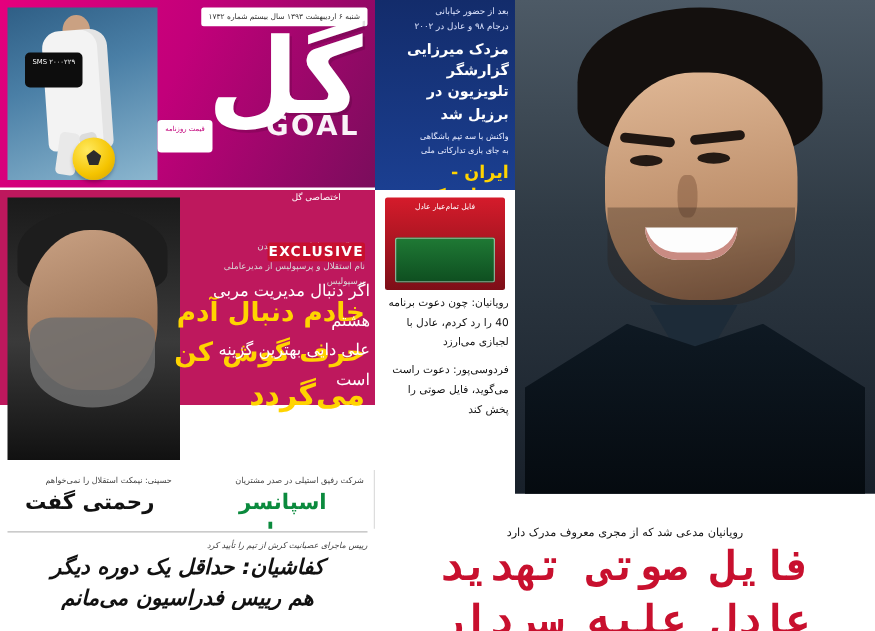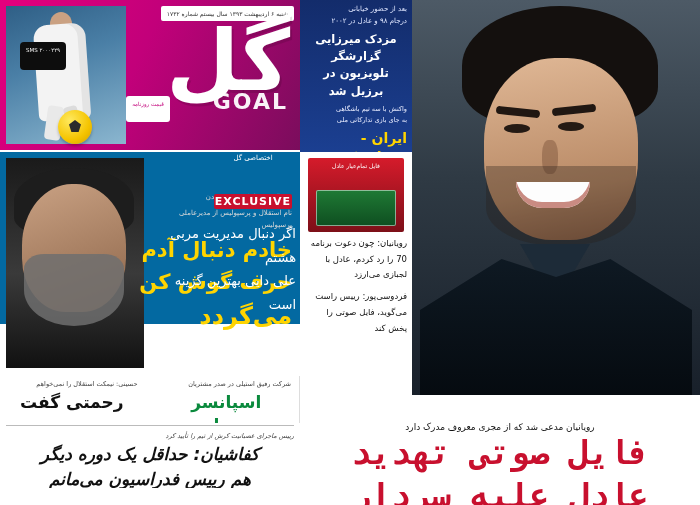--- a/index.html
+++ b/index.html
@@ -74,21 +74,21 @@
     background:#2c2c2c;clip-path:polygon(50% 0,100% 38%,80% 100%,20% 100%,0 38%);
   }
   .price-tag{
     position:absolute;left:126px;top:96px;width:44px;height:26px;
     background:#ffffff;border-radius:3px;color:#c2007a;font-size:5.5px;
     text-align:center;padding-top:4px;box-sizing:border-box;line-height:1.7;
   }
 
   
   .block2{
-    position:absolute;left:0;top:152px;width:300px;height:172px;background:#0369a1;
+    position:absolute;left:0;top:152px;width:300px;height:172px;background:#be185d;
   }
   .b2-photo{
     position:absolute;right:156px;top:6px;width:138px;height:210px;
     background:linear-gradient(180deg,#1a1a1a,#3a3a3a 55%,#111);
     overflow:hidden;
   }
   .face{
     position:absolute;left:16px;top:26px;width:104px;height:128px;border-radius:48% 48% 42% 42%;
     background:linear-gradient(160deg,#c9a183,#8c6448);
   }
@@ -138,21 +138,21 @@
   .s-col-a{width:150px;}
   .s-col-b{width:148px;border-right:1px solid #ddd;padding-right:2px;}
 
   
   .rtop{
     position:absolute;left:300px;top:0;width:112px;height:152px;
     background:linear-gradient(180deg,#132c6b,#1b3f91);color:#fff;padding:4px 5px;
     box-sizing:border-box;text-align:right;
   }
   .rtop-kick{font-size:7px;line-height:1.7;color:#dfe6ff;}
-  .rtop-head{font-size:11.5px;font-weight:bold;line-height:1.5;margin-top:3px;text-align:center;}
+  .rtop-head{font-size:11.5px;font-weight:bold;line-height:1.5;margin-top:3px;}
   .rtop-note{font-size:6.5px;line-height:1.7;margin-top:4px;color:#e8ecff;}
   .rtop-yellow{font-size:14px;font-weight:bold;color:#ffd400;line-height:1.35;margin-top:3px;}
 
   
   .portrait{
     position:absolute;left:412px;top:0;width:288px;height:395px;
     background:linear-gradient(180deg,#4d5a66 0%,#2f3a44 45%,#18202a 100%);
     overflow:hidden;
   }
   .p-hair{
@@ -317,22 +317,22 @@
     <div class="p-smile"></div>
     <div class="p-collar"></div>
     <div class="p-jacket"></div>
   </div>
 
   <div class="rmid">
     <div class="thumb">
       <div class="thumb-title">فایل تمام‌عیار عادل</div>
       <div class="thumb-pitch"></div>
     </div>
-    <div class="rmid-p">رویانیان: چون دعوت برنامه 70 را رد کردم، عادل با لجبازی می‌ارزد</div>
-    <div class="rmid-p" style="margin-top:6px;">فردوسی‌پور: رییس راست می‌گوید، فایل صوتی را پخش کند</div>
+    <div class="rmid-p">رویانیان: چون دعوت برنامه 40 را رد کردم، عادل با لجبازی می‌ارزد</div>
+    <div class="rmid-p" style="margin-top:6px;">فردوسی‌پور: دعوت راست می‌گوید، فایل صوتی را پخش کند</div>
   </div>
 
   <div class="rbottom">
     <div class="rb-kick">رویانیان مدعی شد که از مجری معروف مدرک دارد</div>
     <div class="rb-head">فایل صوتی تهدید</div>
     <div class="rb-head">عادل علیه سردار</div>
   </div>
 
 </div>
 

